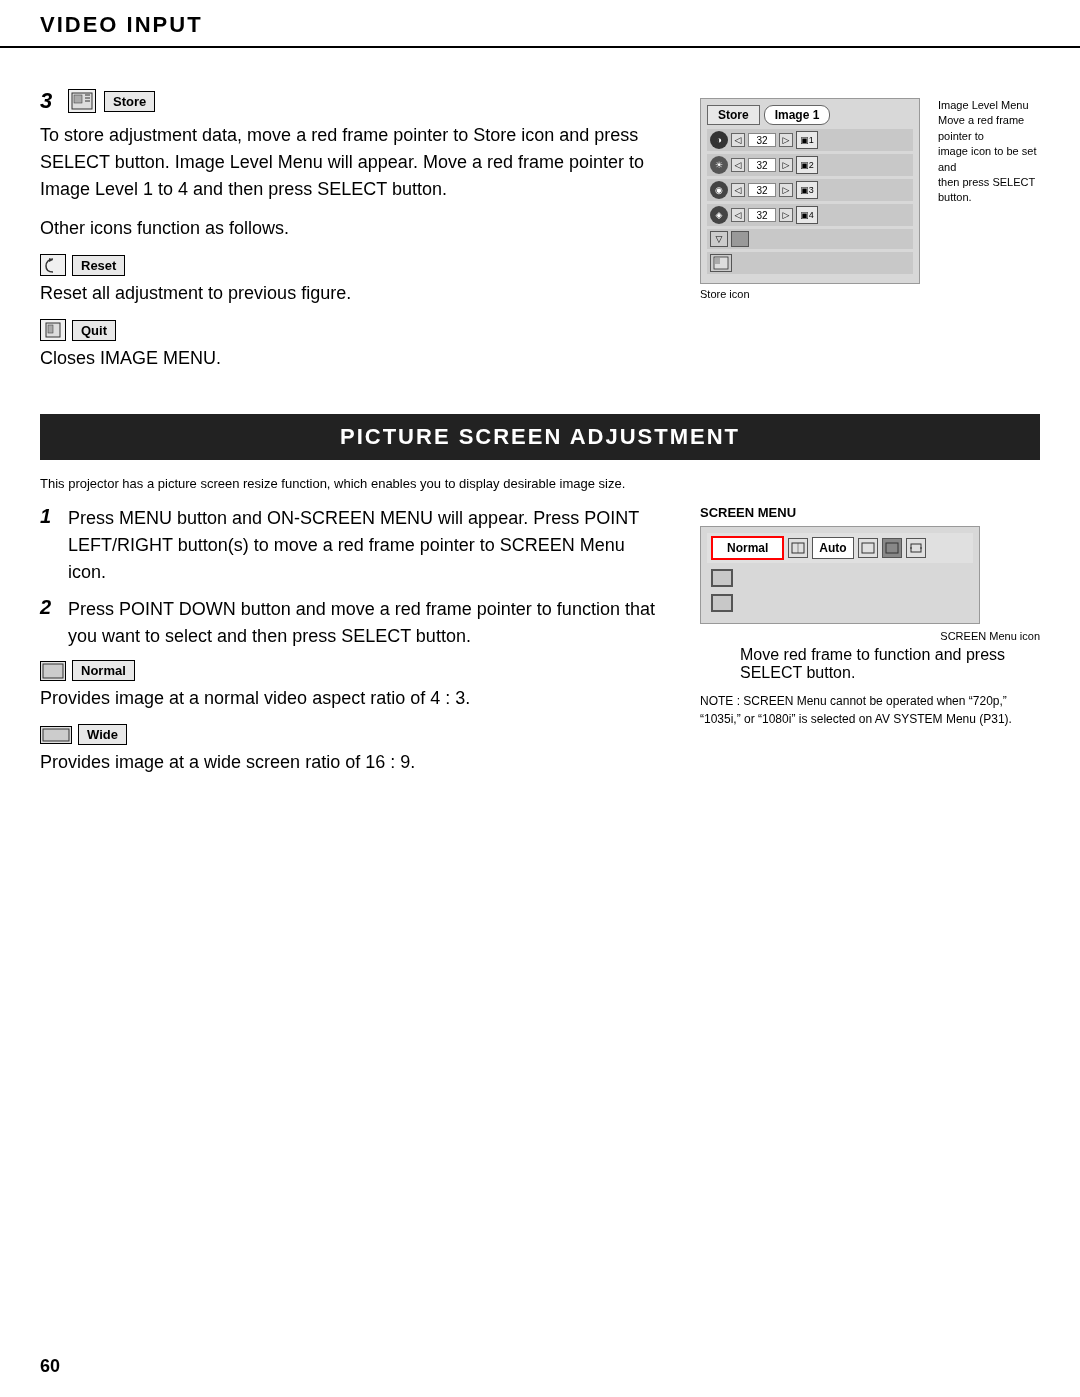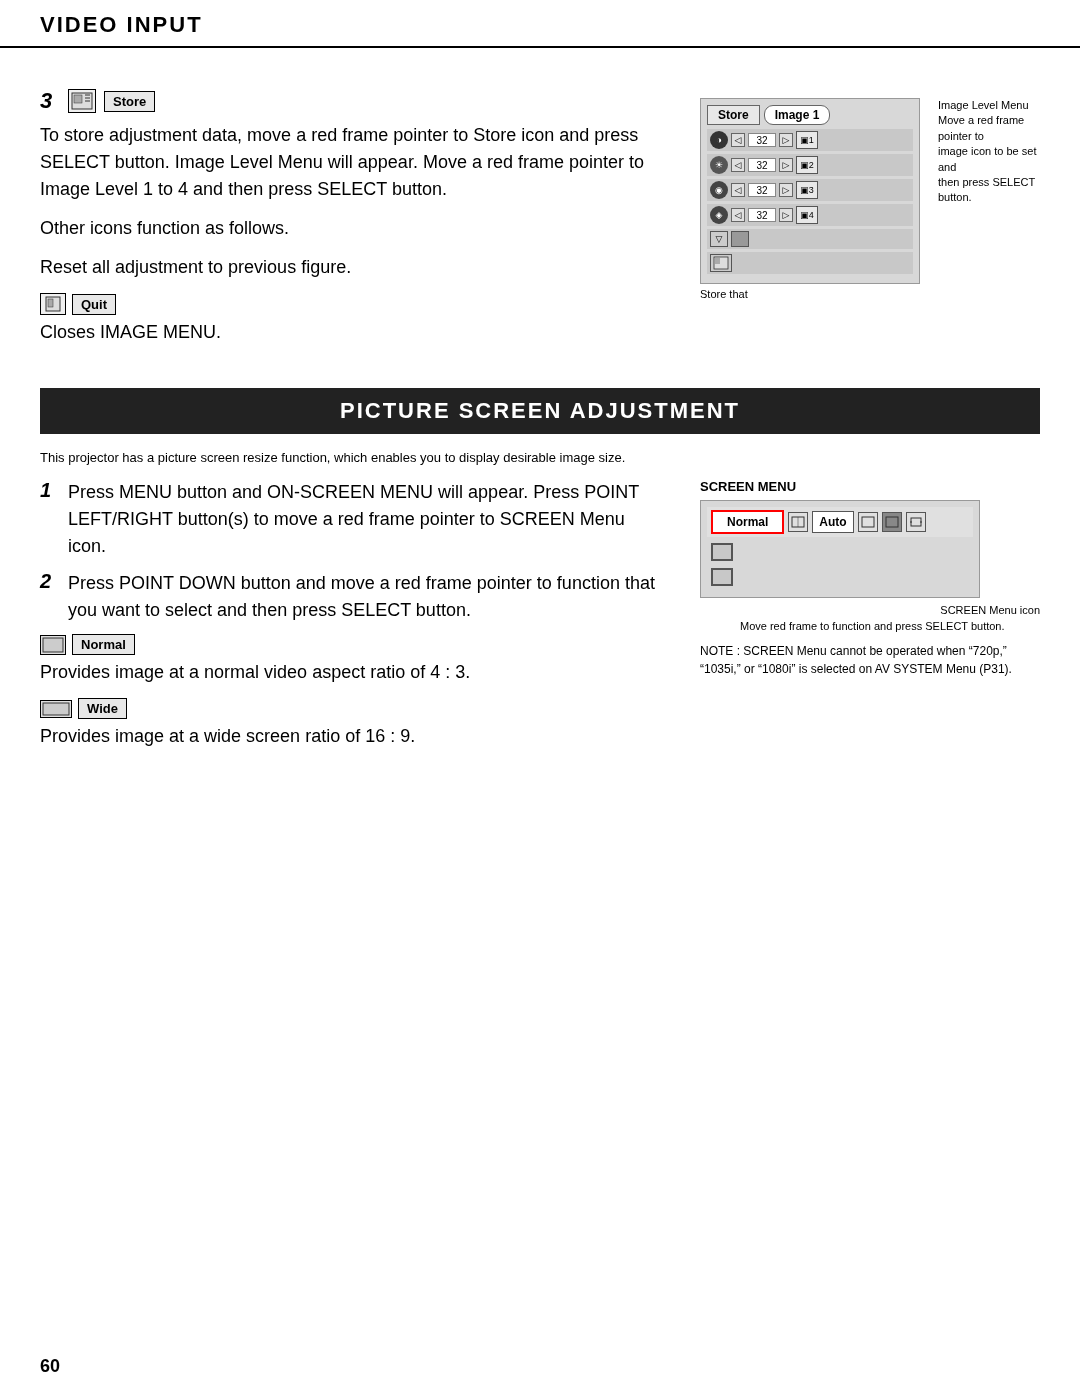--- a/index.html
+++ b/index.html
@@ -400,20 +400,29 @@
             <line x1="14" y1="6" x2="19" y2="6" stroke="#333" stroke-width="1"></line>
             <line x1="14" y1="9" x2="19" y2="9" stroke="#333" stroke-width="1"></line>
           </svg>
         </div>
         <span class="label-box">Store</span>
       </div>
       <p class="step-text">To store adjustment data, move a red frame pointer to Store icon and press SELECT button.  Image Level Menu will appear. Move a red frame pointer to Image Level 1 to 4 and then press SELECT button.</p>
 
       <p class="step-text">Other icons function as follows.</p>
 
+      <div class="icon-label-row">
+        <div class="small-icon-box">
+          <svg width="18" height="16" viewBox="0 0 18 16">
+            <path d="M9 2 C5 2 2 5 2 9 C2 13 5 15 9 15" fill="none" stroke="#333" stroke-width="1.5"></path>
+            <polygon points="5,1 5,5 9,3" fill="#333"></polygon>
+          </svg>
+        </div>
+        <span class="label-box">Reset</span>
+      </div>
       <p class="step-text">Reset all adjustment to previous figure.</p>
 
       <div class="icon-label-row">
         <div class="small-icon-box">
           <svg width="18" height="16" viewBox="0 0 18 16">
             <rect x="2" y="1" width="14" height="14" fill="#ddd" stroke="#333" stroke-width="1"></rect>
             <rect x="4" y="3" width="5" height="8" fill="#aaa" stroke="#333" stroke-width="0.5"></rect>
           </svg>
         </div>
         <span class="label-box">Quit</span>
@@ -470,21 +479,21 @@
 
             <div class="menu-store-row">
               <div style="width:22px;height:18px;border:1px solid #555;background:#ccc;display:flex;align-items:center;justify-content:center;font-size:9px;">
                 <svg width="16" height="14" viewBox="0 0 16 14">
                   <rect x="1" y="1" width="14" height="12" fill="#ddd" stroke="#333" stroke-width="0.8"></rect>
                   <rect x="2" y="2" width="5" height="6" fill="#aaa"></rect>
                 </svg>
               </div>
             </div>
           </div>
-          <div class="store-icon-caption">Store that</div>
+          <div class="store-icon-caption">Store icon</div>
         </div>
         <div class="diagram-caption">
           <span>Image Level Menu</span><br>
           <span>Move a red frame pointer to</span><br>
           <span>image icon to be set and</span><br>
           <span>then press SELECT button.</span>
         </div>
       </div>
     </div>
   </div>
@@ -566,21 +575,21 @@
           <div class="screen-rect-icon"></div>
         </div>
 
         <div class="screen-row2">
           <div class="screen-rect-icon"></div>
         </div>
       </div>
 
       <div style="margin-top:6px; display:flex; flex-direction:column; gap:4px;">
         <div style="font-size:11px; text-align:right;">SCREEN Menu icon</div>
-        <div style="font-size:11px;padding-left:40px;">Move red frame to function and press SELECT button.</div>
+        <div style="font-size:16px;padding-left:40px;">Move red frame to function and press SELECT button.</div>
       </div>
 
       <p class="note-text">NOTE : SCREEN Menu cannot be operated when “720p,” “1035i,” or “1080i” is selected on AV SYSTEM Menu (P31).</p>
     </div>
   </div>
 </div>
 
 <div class="page-footer">
   <span>60</span>
 </div>

